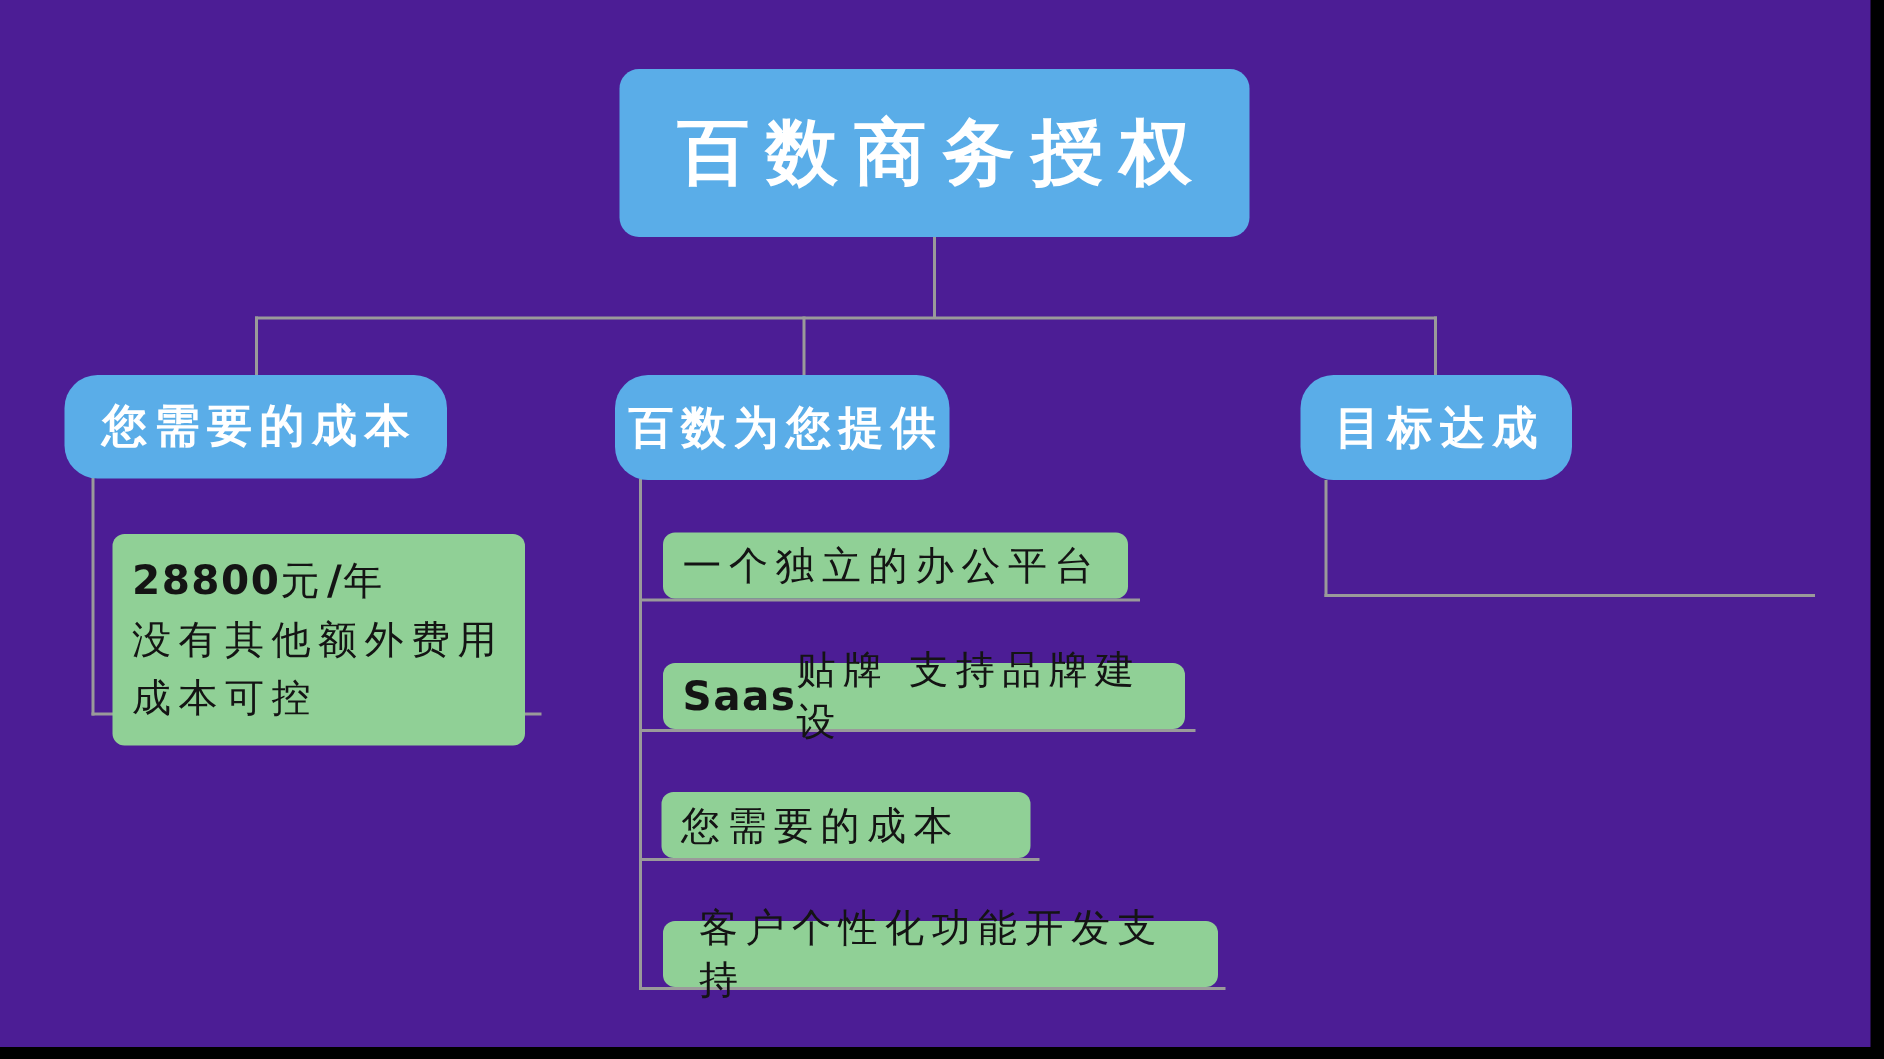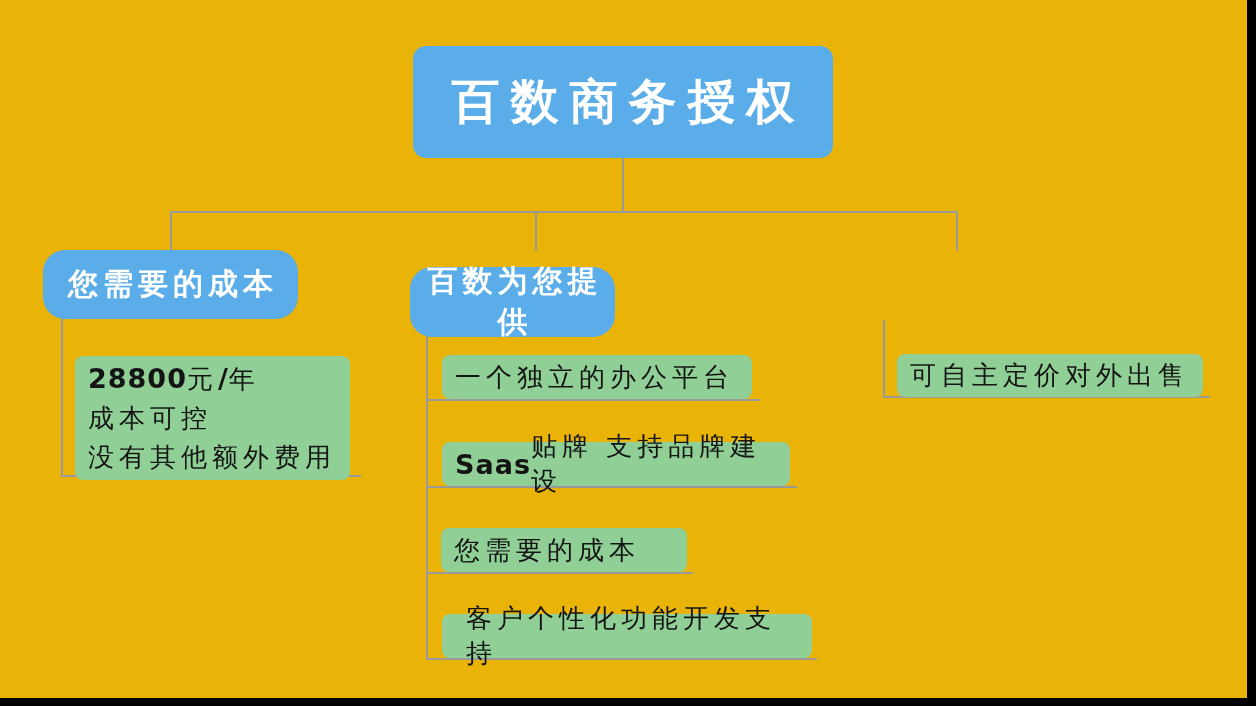--- a/index.html
+++ b/index.html
@@ -12,21 +12,21 @@
   }
   html, body {
     margin: 0;
     padding: 0;
     background: #ffffff;
   }
   #canvas {
     position: relative;
     width: 1256px;
     height: 706px;
-    background: #eab308;
+    background: #4c1d95;
     overflow: hidden;
     font-family: "DejaVu Serif", "Liberation Serif", serif;
   }
   .node {
     position: absolute;
     box-sizing: border-box;
     display: flex;
     align-items: center;
   }
   .blue-node {
@@ -104,50 +104,50 @@
   <div class="line" style="left:883px; top:396px; width:327px; height:2px;"></div>
 
   <div class="node blue-node root-node" style="left:413px; top:46px; width:420px; height:112px;">
     <span class="txt">百数商务授权</span>
   </div>
 
   <div class="node blue-node branch-node" style="left:43px; top:250px; width:255px; height:69px;">
     <span class="txt">您需要的成本</span>
   </div>
 
-  <div class="node blue-node branch-node" style="left:410px; top:267px; width:205px; height:70px;">
+  <div class="node blue-node branch-node" style="left:410px; top:250px; width:223px; height:70px;">
     <span class="txt">百数为您提供</span>
   </div>
 
+  <div class="node blue-node branch-node" style="left:867px; top:250px; width:181px; height:70px;">
+    <span class="txt">目标达成</span>
+  </div>
 
-  <div class="node green-node green-multiline" style="left:75px; top:356px; width:275px; height:124px;">
+  <div class="node green-node green-multiline" style="left:75px; top:356px; width:275px; height:141px;">
     <div>
       <span class="blatin">28800</span><span class="txt">元</span><span class="blatin">/</span><span class="txt">年</span>
     </div>
+    <div class="txt">没有其他额外费用</div>
     <div class="txt">成本可控</div>
-    <div class="txt">没有其他额外费用</div>
   </div>
 
   <div class="node green-node" style="left:442px; top:442px; width:348px; height:44px;">
     <span class="blatin">Saas</span>
       <span class="txt">贴牌 支持品牌建设</span>
   </div>
 
   <div class="node green-node" style="left:442px; top:355px; width:310px; height:44px;">
     <span class="txt">一个独立的办公平台</span>
   </div>
 
   <div class="node green-node" style="left:441px; top:528px; width:246px; height:44px;">
     <span class="txt">您需要的成本</span>
   </div>
 
   <div class="node green-node" style="left:442px; top:614px; width:370px; height:44px;padding-left:24px;">
     <span class="txt">客户个性化功能开发支持</span>
   </div>
 
-  <div class="node green-node" style="left:897px; top:354px; width:306px; height:43px;">
-    <span class="txt">可自主定价对外出售</span>
-  </div>
 
   <div class="frame" style="left:1247px; top:0px; width:9px; height:706px;"></div>
   <div class="frame" style="left:0px; top:698px; width:1256px; height:8px;"></div>
 
 </div>
 
 </body></html>

